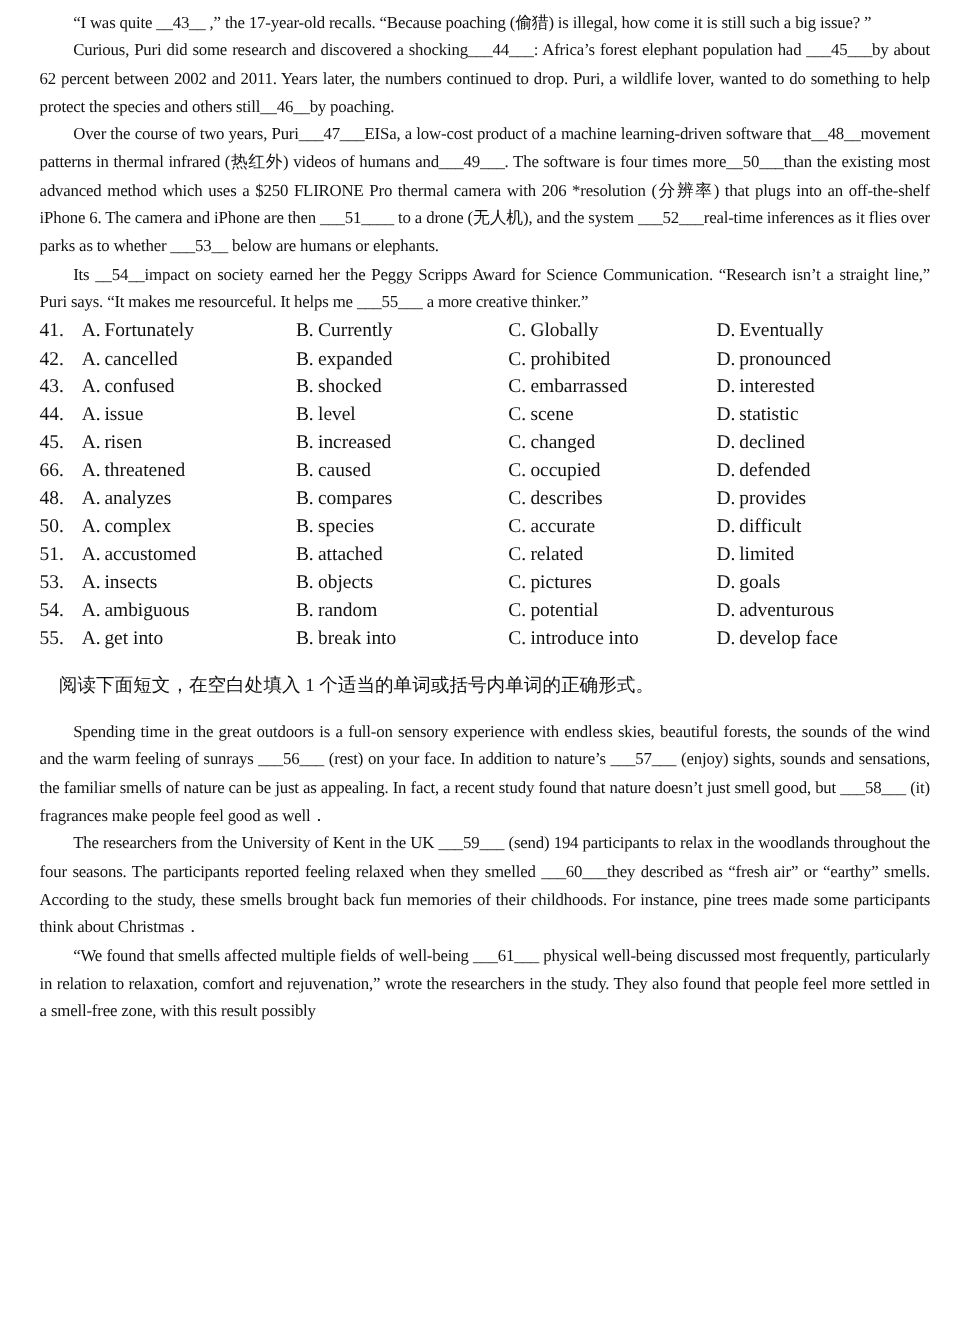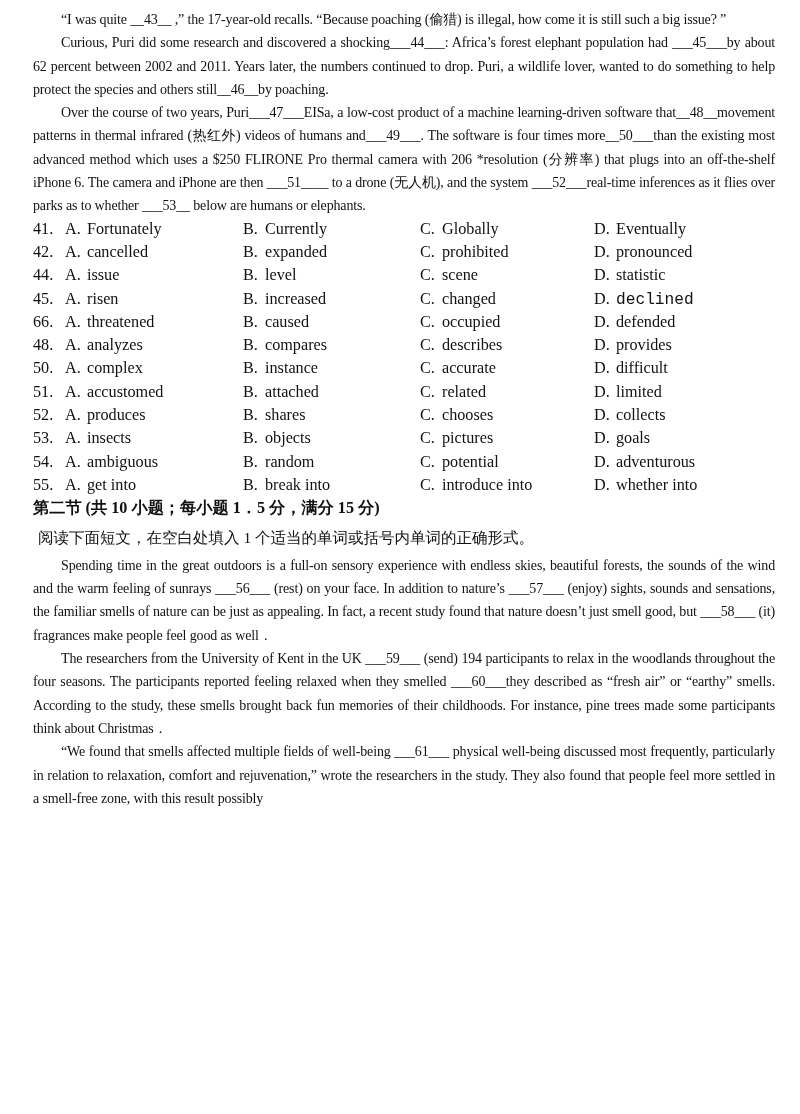--- a/index.html
+++ b/index.html
@@ -9,133 +9,133 @@
     color: #111111;
   }
   .page { position: absolute; left: 33px; top: 8px; width: 742px; }
   .para {
     font-size: 14px; line-height: 23.3px; text-align: justify;
     text-indent: 2em; margin: 0;
     letter-spacing: -0.15px;
   }
   .opts { margin: 0; padding: 0; }
   .opt-row {
-    position: relative; height: 23.3px; font-size: 16.2px; line-height: 23.3px;
+    position: relative; height: 23.3px; font-size: 16.2px; line-height: 23.3px; text-align: center;
   }
   .opt-row span { position: absolute; top: 0; white-space: nowrap; }
   .num { left: 0; }
   .oa { left: 32px; }
   .ob { left: 210px; }
   .oc { left: 387px; }
   .od { left: 561px; }
   .lt { display: inline-block; width: 22px; }
   .section-title {
     font-size: 16.2px; line-height: 23.3px; font-weight: bold; margin: 0;
   }
-  .instruction { font-size: 15.5px; line-height: 23.3px; margin: 5px; }
+  .instruction { font-size: 15.5px; line-height: 23.3px; margin: 16px; }
 </style>
 </head>
 <body>
 
 <div class="page">
 
   <div>
     <p class="para">“I was quite __43__ ,” the 17-year-old recalls. “Because poaching (偷猎) is illegal, how come it is still such a big issue? ”</p>
     <p class="para">Curious, Puri did some research and discovered a shocking___44___: Africa’s forest elephant population had ___45___by about 62 percent between 2002 and 2011. Years later, the numbers continued to drop. Puri, a wildlife lover, wanted to do something to help protect the species and others still__46__by poaching.</p>
     <p class="para">Over the course of two years, Puri___47___EISa, a low-cost product of a machine learning-driven software that__48__movement patterns in thermal infrared (热红外) videos of humans and___49___. The software is four times more__50___than the existing most advanced method which uses a $250 FLIRONE Pro thermal camera with 206 *resolution (分辨率) that plugs into an off-the-shelf iPhone 6. The camera and iPhone are then ___51____ to a drone (无人机), and the system ___52___real-time inferences as it flies over parks as to whether ___53__ below are humans or elephants.</p>
+    <p class="para">Its __54__impact on society earned her the Peggy Scripps Award for Science Communication. “Research isn’t a straight line,” Puri says. “It makes me resourceful. It helps me ___55___ a more creative thinker.”</p>
   </div>
 
   <div class="opts" id="opts">
       <div class="opt-row">
         <span class="num"><span style="position: static;">41.</span></span>
         <span class="oa"><span class="lt" style="position: static;">A.</span><span style="position: static;">Fortunately</span></span>
         <span class="ob"><span class="lt" style="position: static;">B.</span><span style="position: static;">Currently</span></span>
         <span class="oc"><span class="lt" style="position: static;">C.</span><span style="position: static;">Globally</span></span>
         <span class="od"><span class="lt" style="position: static;">D.</span><span style="position: static;">Eventually</span></span>
       </div>
       <div class="opt-row">
         <span class="num"><span style="position: static;">42.</span></span>
         <span class="oa"><span class="lt" style="position: static;">A.</span><span style="position: static;">cancelled</span></span>
         <span class="ob"><span class="lt" style="position: static;">B.</span><span style="position: static;">expanded</span></span>
         <span class="oc"><span class="lt" style="position: static;">C.</span><span style="position: static;">prohibited</span></span>
         <span class="od"><span class="lt" style="position: static;">D.</span><span style="position: static;">pronounced</span></span>
       </div>
       <div class="opt-row">
+        <span class="num"><span style="position: static;">43.</span></span>
+        <span class="oa"><span class="lt" style="position: static;">A.</span><span style="position: static;">confused</span></span>
+        <span class="ob"><span class="lt" style="position: static;">B.</span><span style="position: static;">shocked</span></span>
+        <span class="oc"><span class="lt" style="position: static;">C.</span><span style="position: static;">embarrassed</span></span>
+        <span class="od"><span class="lt" style="position: static;">D.</span><span style="position: static;">interested</span></span>
+      </div>
+      <div class="opt-row">
         <span class="num"><span style="position: static;">44.</span></span>
         <span class="oa"><span class="lt" style="position: static;">A.</span><span style="position: static;">issue</span></span>
         <span class="ob"><span class="lt" style="position: static;">B.</span><span style="position: static;">level</span></span>
         <span class="oc"><span class="lt" style="position: static;">C.</span><span style="position: static;">scene</span></span>
         <span class="od"><span class="lt" style="position: static;">D.</span><span style="position: static;">statistic</span></span>
       </div>
       <div class="opt-row">
         <span class="num"><span style="position: static;">45.</span></span>
         <span class="oa"><span class="lt" style="position: static;">A.</span><span style="position: static;">risen</span></span>
         <span class="ob"><span class="lt" style="position: static;">B.</span><span style="position: static;">increased</span></span>
         <span class="oc"><span class="lt" style="position: static;">C.</span><span style="position: static;">changed</span></span>
-        <span class="od"><span class="lt" style="position: static;">D.</span><span style="position: static; font-family: Liberation Mono, monospace;">declined</span></span>
+        <span class="od"><span class="lt" style="position: static;">D.</span><span style="position: static;">declined</span></span>
       </div>
       <div class="opt-row">
         <span class="num"><span style="position: static;">66.</span></span>
         <span class="oa"><span class="lt" style="position: static;">A.</span><span style="position: static;">threatened</span></span>
         <span class="ob"><span class="lt" style="position: static;">B.</span><span style="position: static;">caused</span></span>
         <span class="oc"><span class="lt" style="position: static;">C.</span><span style="position: static;">occupied</span></span>
         <span class="od"><span class="lt" style="position: static;">D.</span><span style="position: static;">defended</span></span>
       </div>
       <div class="opt-row">
         <span class="num"><span style="position: static;">48.</span></span>
         <span class="oa"><span class="lt" style="position: static;">A.</span><span style="position: static;">analyzes</span></span>
         <span class="ob"><span class="lt" style="position: static;">B.</span><span style="position: static;">compares</span></span>
         <span class="oc"><span class="lt" style="position: static;">C.</span><span style="position: static;">describes</span></span>
         <span class="od"><span class="lt" style="position: static;">D.</span><span style="position: static;">provides</span></span>
       </div>
       <div class="opt-row">
         <span class="num"><span style="position: static;">50.</span></span>
         <span class="oa"><span class="lt" style="position: static;">A.</span><span style="position: static;">complex</span></span>
-        <span class="ob"><span class="lt" style="position: static;">B.</span><span style="position: static;">instance</span></span>
+        <span class="ob"><span class="lt" style="position: static;">B.</span><span style="position: static;">species</span></span>
         <span class="oc"><span class="lt" style="position: static;">C.</span><span style="position: static;">accurate</span></span>
         <span class="od"><span class="lt" style="position: static;">D.</span><span style="position: static;">difficult</span></span>
       </div>
       <div class="opt-row">
         <span class="num"><span style="position: static;">51.</span></span>
         <span class="oa"><span class="lt" style="position: static;">A.</span><span style="position: static;">accustomed</span></span>
         <span class="ob"><span class="lt" style="position: static;">B.</span><span style="position: static;">attached</span></span>
         <span class="oc"><span class="lt" style="position: static;">C.</span><span style="position: static;">related</span></span>
         <span class="od"><span class="lt" style="position: static;">D.</span><span style="position: static;">limited</span></span>
-      </div>
-      <div class="opt-row">
-        <span class="num"><span style="position: static;">52.</span></span>
-        <span class="oa"><span class="lt" style="position: static;">A.</span><span style="position: static;">produces</span></span>
-        <span class="ob"><span class="lt" style="position: static;">B.</span><span style="position: static;">shares</span></span>
-        <span class="oc"><span class="lt" style="position: static;">C.</span><span style="position: static;">chooses</span></span>
-        <span class="od"><span class="lt" style="position: static;">D.</span><span style="position: static;">collects</span></span>
       </div>
       <div class="opt-row">
         <span class="num"><span style="position: static;">53.</span></span>
         <span class="oa"><span class="lt" style="position: static;">A.</span><span style="position: static;">insects</span></span>
         <span class="ob"><span class="lt" style="position: static;">B.</span><span style="position: static;">objects</span></span>
         <span class="oc"><span class="lt" style="position: static;">C.</span><span style="position: static;">pictures</span></span>
         <span class="od"><span class="lt" style="position: static;">D.</span><span style="position: static;">goals</span></span>
       </div>
       <div class="opt-row">
         <span class="num"><span style="position: static;">54.</span></span>
         <span class="oa"><span class="lt" style="position: static;">A.</span><span style="position: static;">ambiguous</span></span>
         <span class="ob"><span class="lt" style="position: static;">B.</span><span style="position: static;">random</span></span>
         <span class="oc"><span class="lt" style="position: static;">C.</span><span style="position: static;">potential</span></span>
         <span class="od"><span class="lt" style="position: static;">D.</span><span style="position: static;">adventurous</span></span>
       </div>
       <div class="opt-row">
         <span class="num"><span style="position: static;">55.</span></span>
         <span class="oa"><span class="lt" style="position: static;">A.</span><span style="position: static;">get into</span></span>
         <span class="ob"><span class="lt" style="position: static;">B.</span><span style="position: static;">break into</span></span>
         <span class="oc"><span class="lt" style="position: static;">C.</span><span style="position: static;">introduce into</span></span>
-        <span class="od"><span class="lt" style="position: static;">D.</span><span style="position: static;">whether into</span></span>
+        <span class="od"><span class="lt" style="position: static;">D.</span><span style="position: static;">develop face</span></span>
       </div>
     </div>
 
   <div>
-    <p class="section-title">第二节 (共 10 小题；每小题 1．5 分，满分 15 分)</p>
     <p class="instruction">阅读下面短文，在空白处填入 1 个适当的单词或括号内单词的正确形式。</p>
     <p class="para">Spending time in the great outdoors is a full-on sensory experience with endless skies, beautiful forests, the sounds of the wind and the warm feeling of sunrays ___56___ (rest) on your face. In addition to nature’s ___57___ (enjoy) sights, sounds and sensations, the familiar smells of nature can be just as appealing. In fact, a recent study found that nature doesn’t just smell good, but ___58___ (it) fragrances make people feel good as well．</p>
     <p class="para">The researchers from the University of Kent in the UK ___59___ (send) 194 participants to relax in the woodlands throughout the four seasons. The participants reported feeling relaxed when they smelled ___60___they described as “fresh air” or “earthy” smells. According to the study, these smells brought back fun memories of their childhoods. For instance, pine trees made some participants think about Christmas．</p>
     <p class="para">“We found that smells affected multiple fields of well-being ___61___ physical well-being discussed most frequently, particularly in relation to relaxation, comfort and rejuvenation,” wrote the researchers in the study. They also found that people feel more settled in a smell-free zone, with this result possibly</p>
   </div>
 
 </div>
 
 </body></html>

